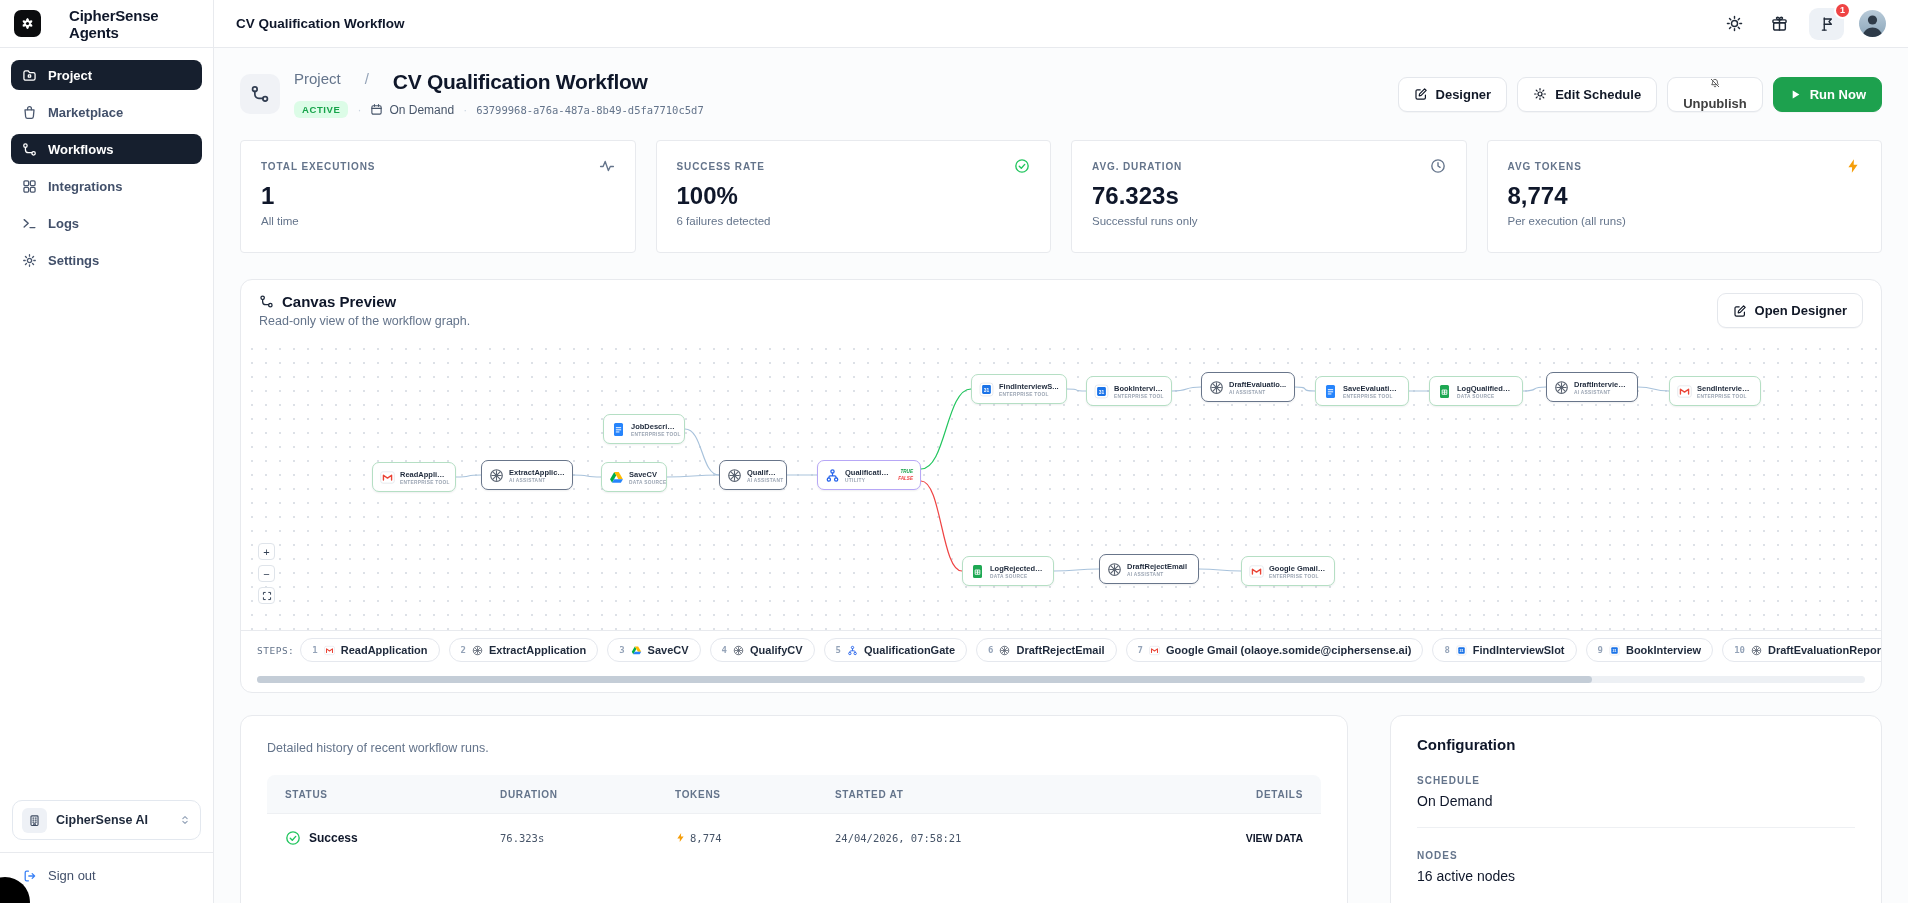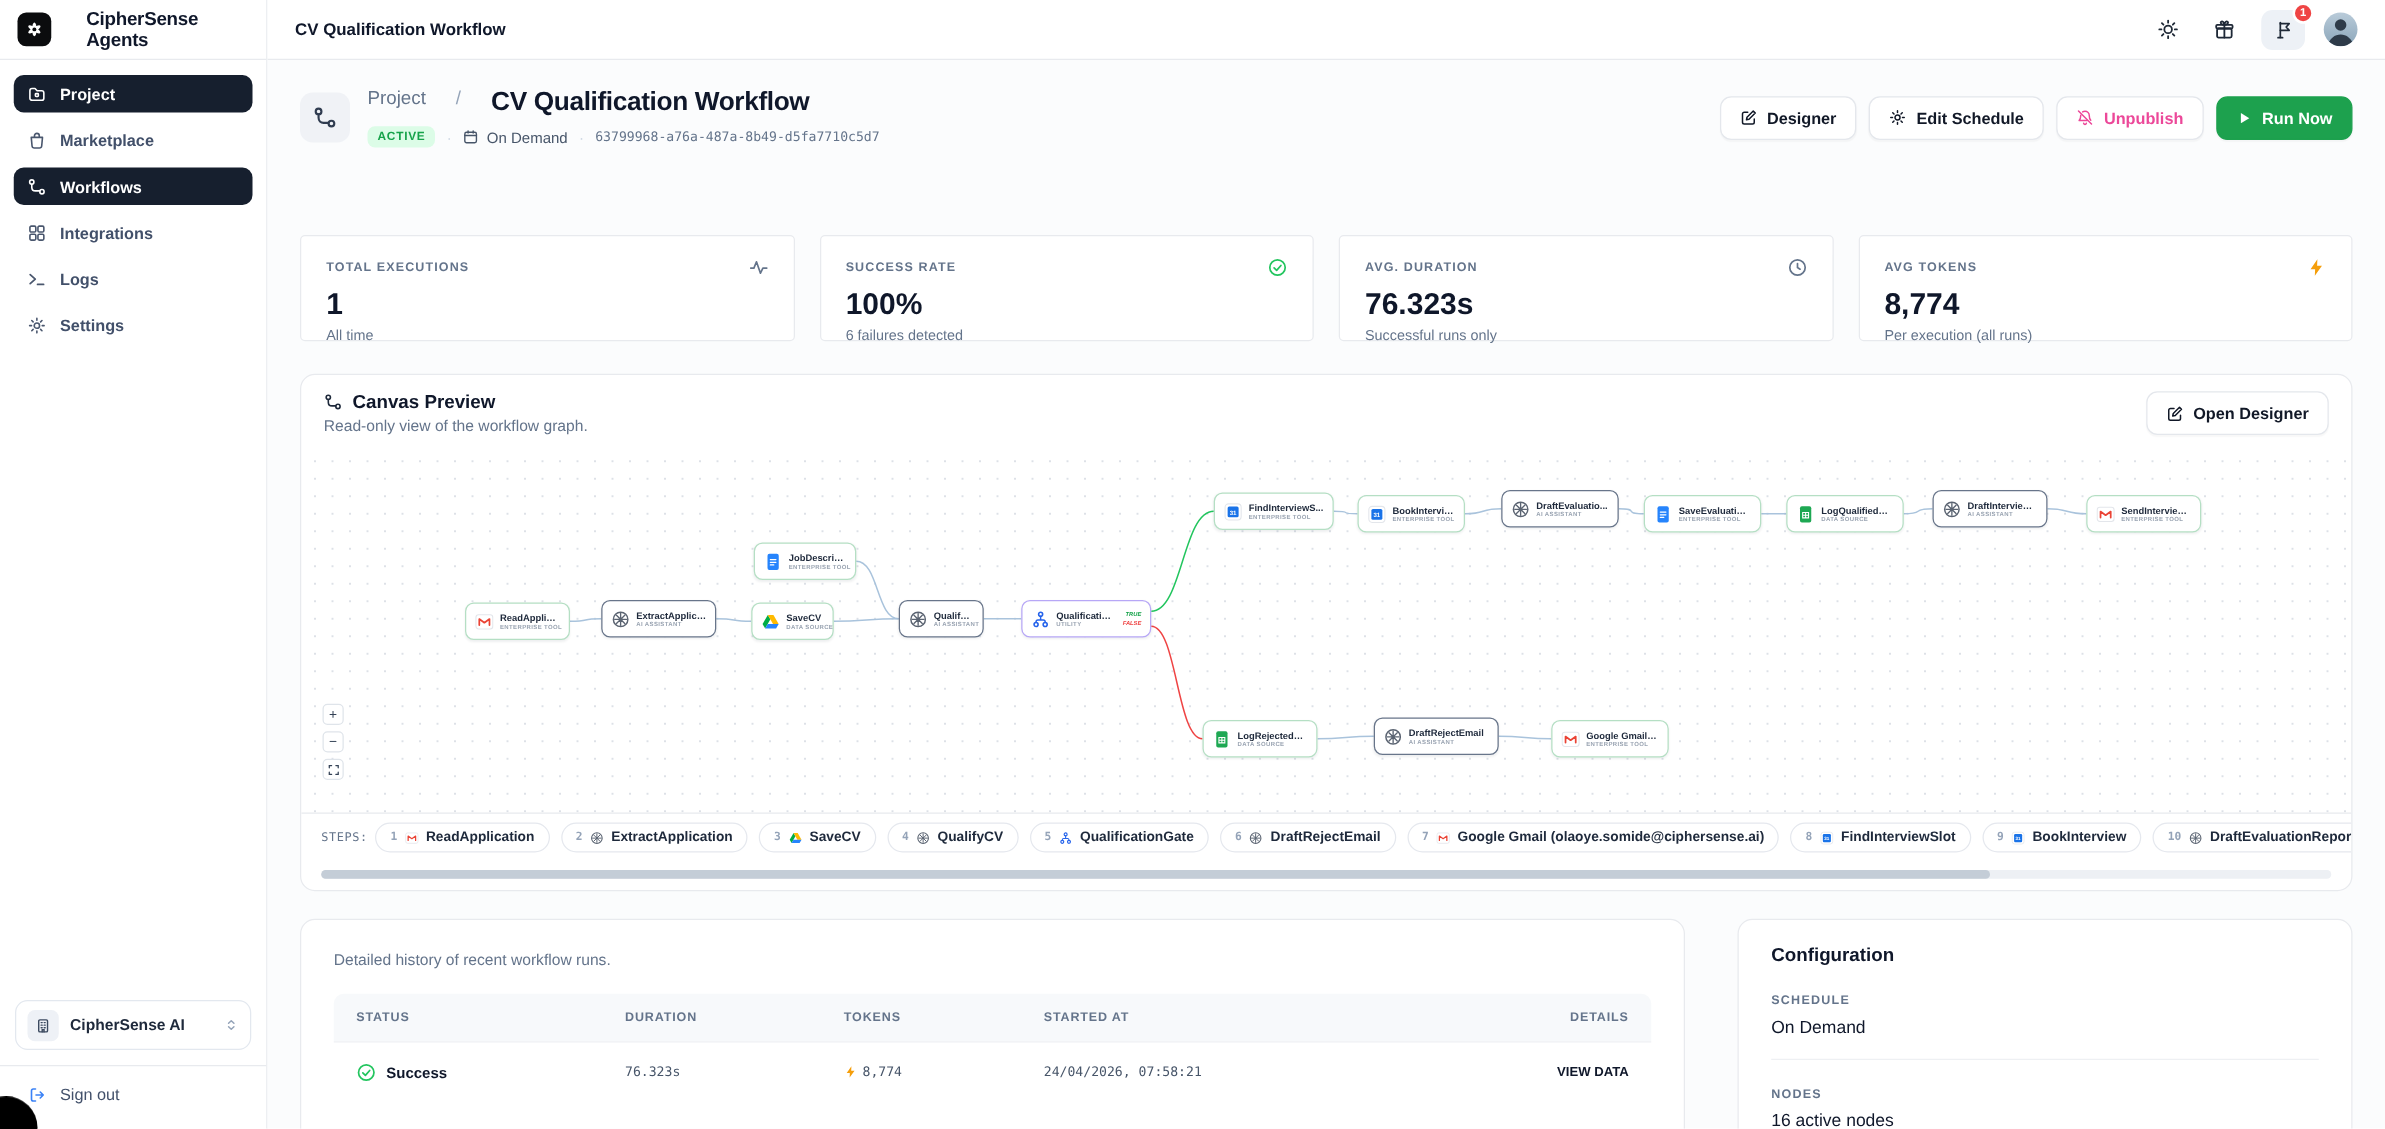--- a/index.html
+++ b/index.html
@@ -48,26 +48,26 @@
   .ph-crumb { font-size:15px; color:#64748b; font-weight:500; }
   .ph-sep { font-size:15px; color:#94a3b8; }
   .ph-title { font-size:21px; font-weight:800; letter-spacing:-0.3px; }
   .ph-meta { display:flex; align-items:center; gap:9px; margin-top:7px; }
   .badge-active { background:#dcfce7; color:#16a34a; font-size:9.5px; font-weight:700; letter-spacing:0.6px; border-radius:6px; padding:3px 8px; }
   .meta-dot { color:#cbd5e1; font-size:12px; }
   .meta-item { display:flex; align-items:center; gap:6px; font-size:12px; color:#475569; }
   .wid { font-size:10.5px; color:#64748b; }
   .ph-actions { margin-left:auto; display:flex; gap:10px; align-items:center; }
   .btn { height:35px; border-radius:9px; border:1px solid #e4e7ec; background:#fff; display:inline-flex; align-items:center; gap:8px; padding:0 15px; font-size:13px; font-weight:600; color:#111827; cursor:pointer; box-shadow:0 1px 1px rgba(16,24,40,0.03); }
-  .btn.red { color:#ec4899; }
+  .btn.red { color:#404040;flex-direction:column; }
   .btn.green { background:#1da14e; border-color:#1da14e; color:#fff; }
 
   
   .stats { display:grid; grid-template-columns:repeat(4,1fr); gap:20px; margin-bottom:26px; }
-  .stat-card { background:#fff; border:1px solid #e8eaee; border-radius:4px; padding:17px 20px; height:85px;margin-top:48px; }
+  .stat-card { background:#fff; border:1px solid #e8eaee; border-radius:4px; padding:17px 20px; height:113px; }
   .stat-top { display:flex; justify-content:space-between; align-items:center; }
   .stat-label { font-size:10px; font-weight:600; letter-spacing:0.9px; color:#64748b; }
   .stat-ic { color:#64748b; }
   .stat-value { font-size:24px; font-weight:800; margin-top:8px; }
   .stat-sub { font-size:11.5px; color:#64748b; margin-top:5px; }
 
   
   .canvas-card { background:#fff; border:1px solid #e8eaee; border-radius:12px; margin-bottom:22px; overflow:hidden; }
   .canvas-head { padding:13px 18px 10px; display:flex; align-items:flex-start; }
   .ch-title-row { display:flex; align-items:center; gap:8px; color:#1e293b; }

